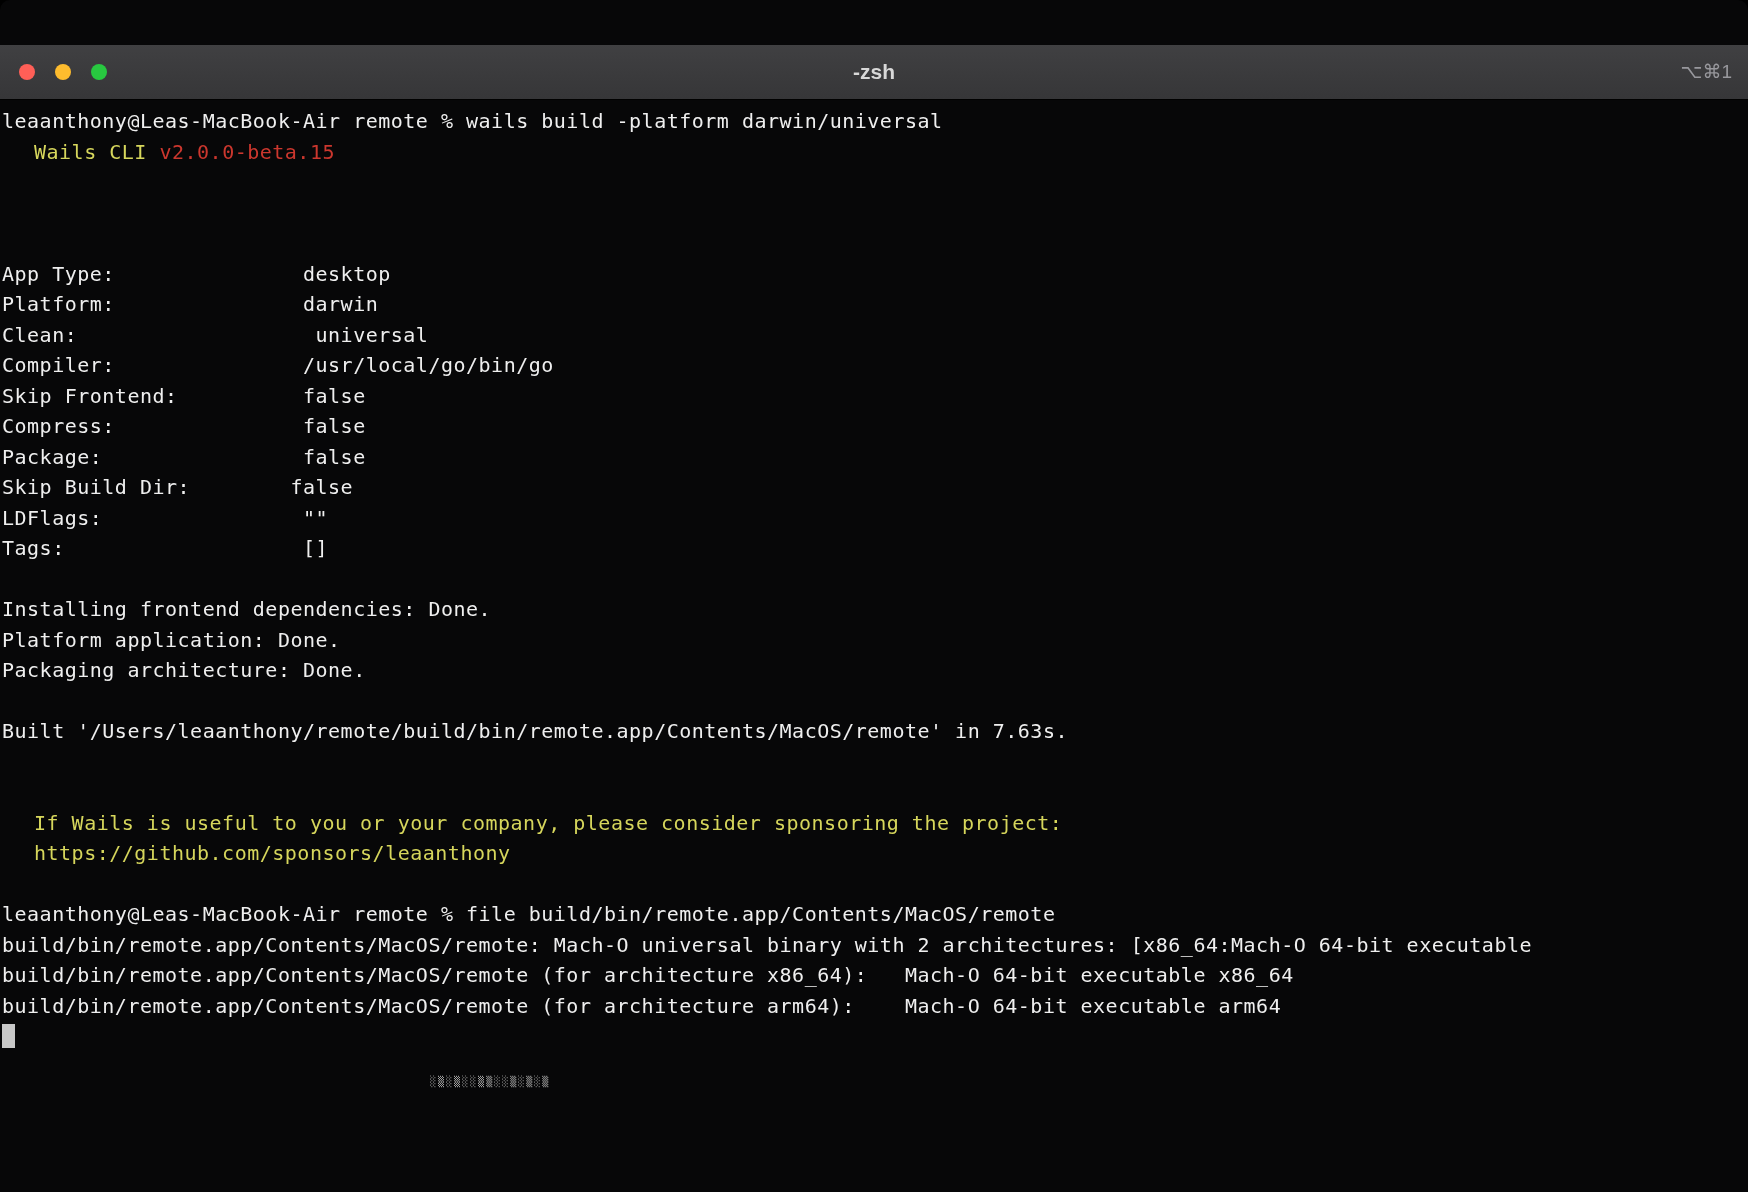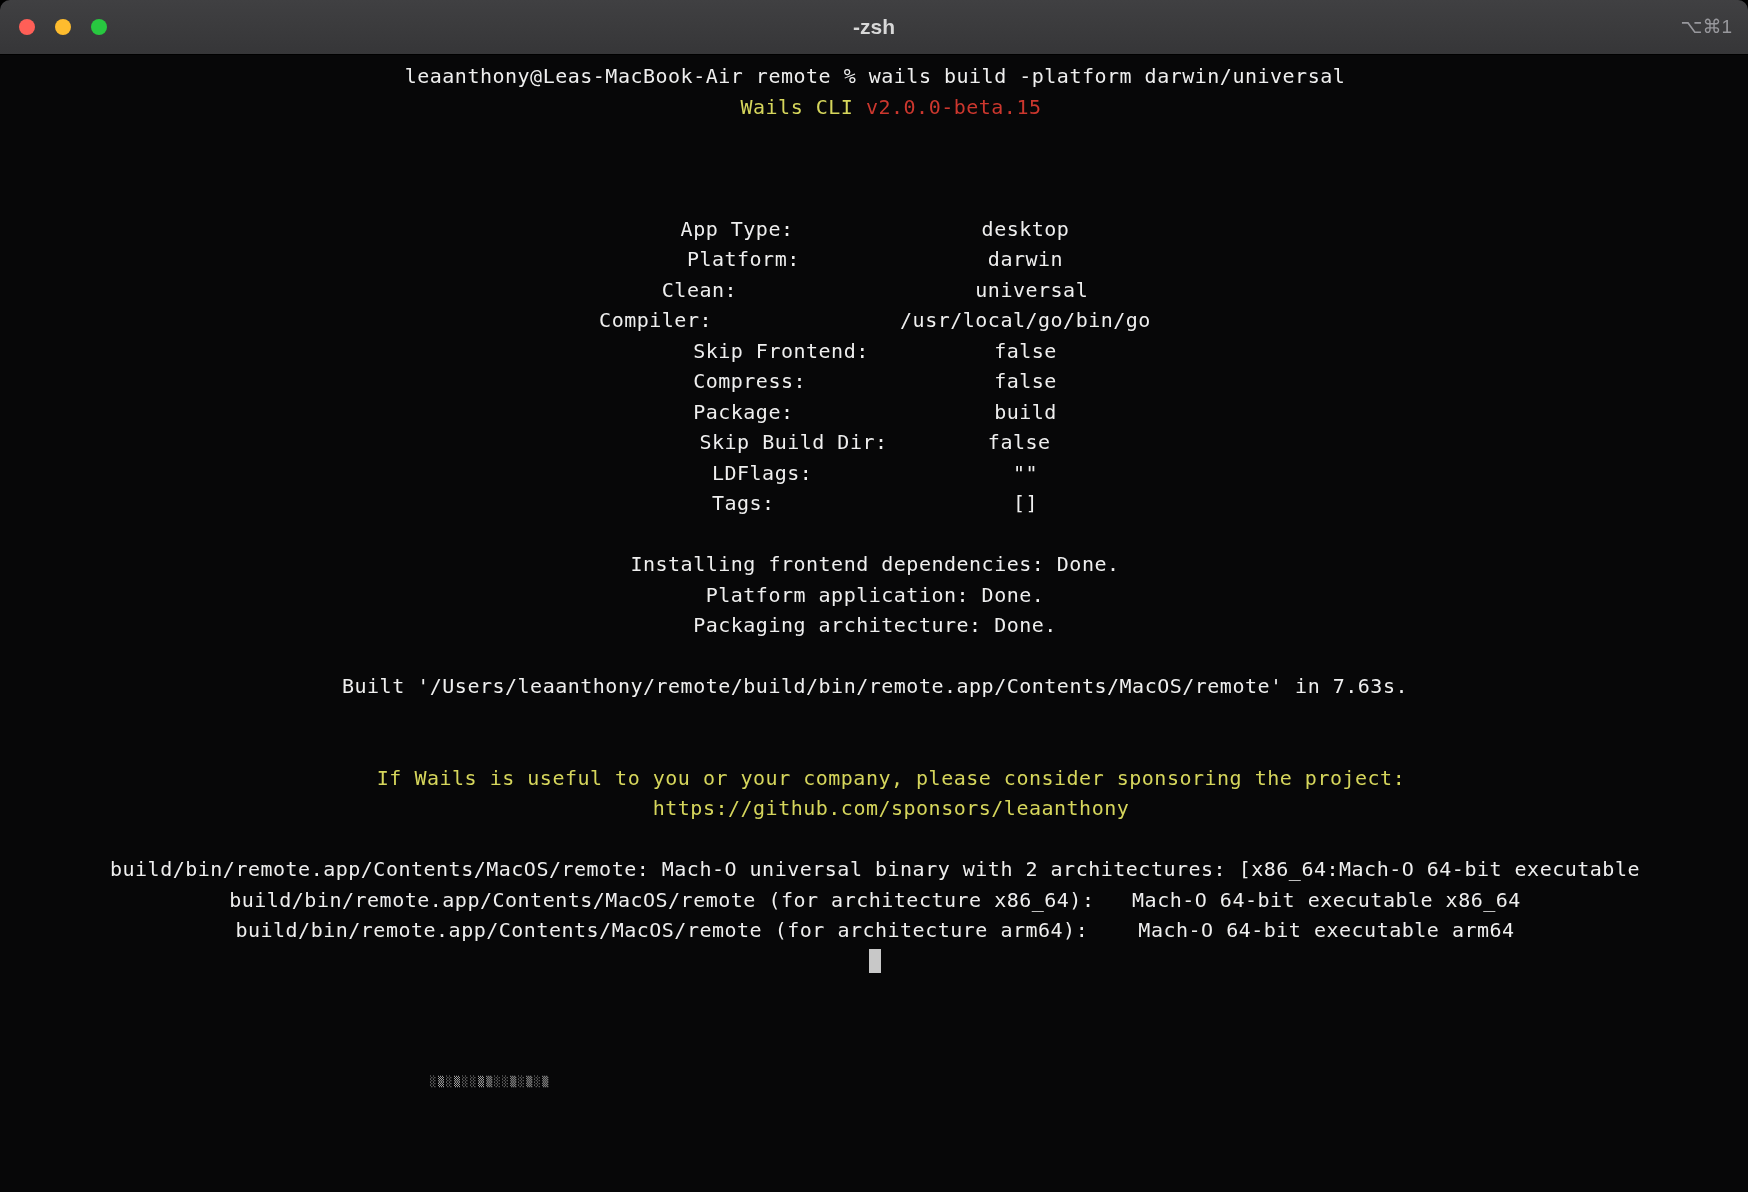--- a/index.html
+++ b/index.html
@@ -18,20 +18,21 @@
     inset: 0;
     border-radius: 10px 10px 0 0;
     overflow: hidden;
     background: var(--bg, #070708);
   }
   .titlebar {
     position: relative;
     height: 54px;
     background: linear-gradient(#404042, #363638);
     border-bottom: 1px solid #000;
+    margin-top: 45px;
   }
   .traffic-lights {
     position: absolute;
     left: 19px;
     top: 0;
     height: 54px;
     display: flex;
     align-items: center;
   }
   .light {
@@ -59,27 +60,26 @@
     position: absolute;
     right: 16px;
     top: 0;
     height: 54px;
     line-height: 54px;
     font-family: "Liberation Sans", sans-serif;
     font-size: 19px;
     color: var(--shortcut_text, #98989d);
   }
   .screen {
-    padding: 6px 11px 0 13px;
+    padding: 6px 11px 0 2px;
     font-family: "DejaVu Sans Mono", "Liberation Mono", monospace;
     font-size: 20px;
     line-height: 30.5px;
     letter-spacing: 0.5px;
     color: var(--fg, #eee);
-    text-align: center;
   }
   .line {
     white-space: pre;
     min-height: 30.5px;
   }
   .yellow { color: var(--yellow, #d6d65c); margin-left: 32px; }
   .red    { color: var(--red, #cc372e); }
   .cursor {
     background: var(--cursor, #c8c8c8);
     color: transparent;
@@ -113,34 +113,35 @@
       <div class="line"><span class="yellow">Wails CLI </span><span class="red">v2.0.0-beta.15</span></div>
       <div class="line"></div>
       <div class="line"></div>
       <div class="line"></div>
       <div class="line"><span>App Type:               desktop</span></div>
       <div class="line"><span>Platform:               darwin</span></div>
       <div class="line"><span>Clean:                   universal</span></div>
       <div class="line"><span>Compiler:               /usr/local/go/bin/go</span></div>
       <div class="line"><span>Skip Frontend:          false</span></div>
       <div class="line"><span>Compress:               false</span></div>
-      <div class="line"><span>Package:                build</span></div>
+      <div class="line"><span>Package:                false</span></div>
       <div class="line"><span>Skip Build Dir:        false</span></div>
       <div class="line"><span>LDFlags:                ""</span></div>
       <div class="line"><span>Tags:                   []</span></div>
       <div class="line"></div>
       <div class="line"><span>Installing frontend dependencies: Done.</span></div>
       <div class="line"><span>Platform application: Done.</span></div>
       <div class="line"><span>Packaging architecture: Done.</span></div>
       <div class="line"></div>
       <div class="line"><span>Built '/Users/leaanthony/remote/build/bin/remote.app/Contents/MacOS/remote' in 7.63s.</span></div>
       <div class="line"></div>
       <div class="line"></div>
       <div class="line"><span class="yellow">If Wails is useful to you or your company, please consider sponsoring the project:</span></div>
       <div class="line"><span class="yellow">https://github.com/sponsors/leaanthony</span></div>
       <div class="line"></div>
+      <div class="line"><span>leaanthony@Leas-MacBook-Air remote % file build/bin/remote.app/Contents/MacOS/remote</span></div>
       <div class="line"><span>build/bin/remote.app/Contents/MacOS/remote: Mach-O universal binary with 2 architectures: [x86_64:Mach-O 64-bit executable</span></div>
       <div class="line"><span>build/bin/remote.app/Contents/MacOS/remote (for architecture x86_64):   Mach-O 64-bit executable x86_64</span></div>
       <div class="line"><span>build/bin/remote.app/Contents/MacOS/remote (for architecture arm64):    Mach-O 64-bit executable arm64</span></div>
       <div class="line"><span class="cursor"> </span></div>
     </div>
   <div class="fragment">░▒░▒░░▒▒░░▒░▒░▒</div>
 </div>
 
 </body></html>

